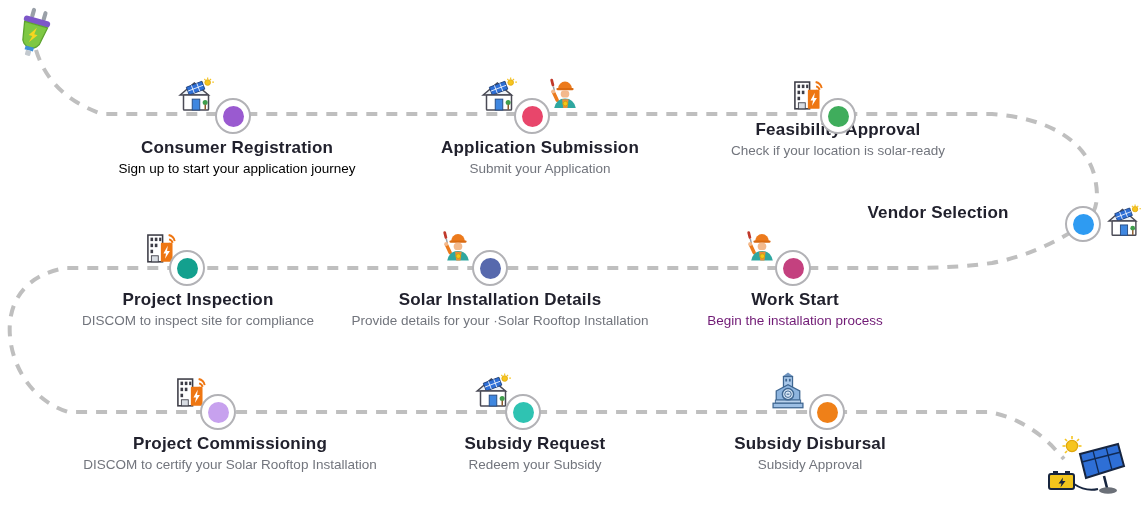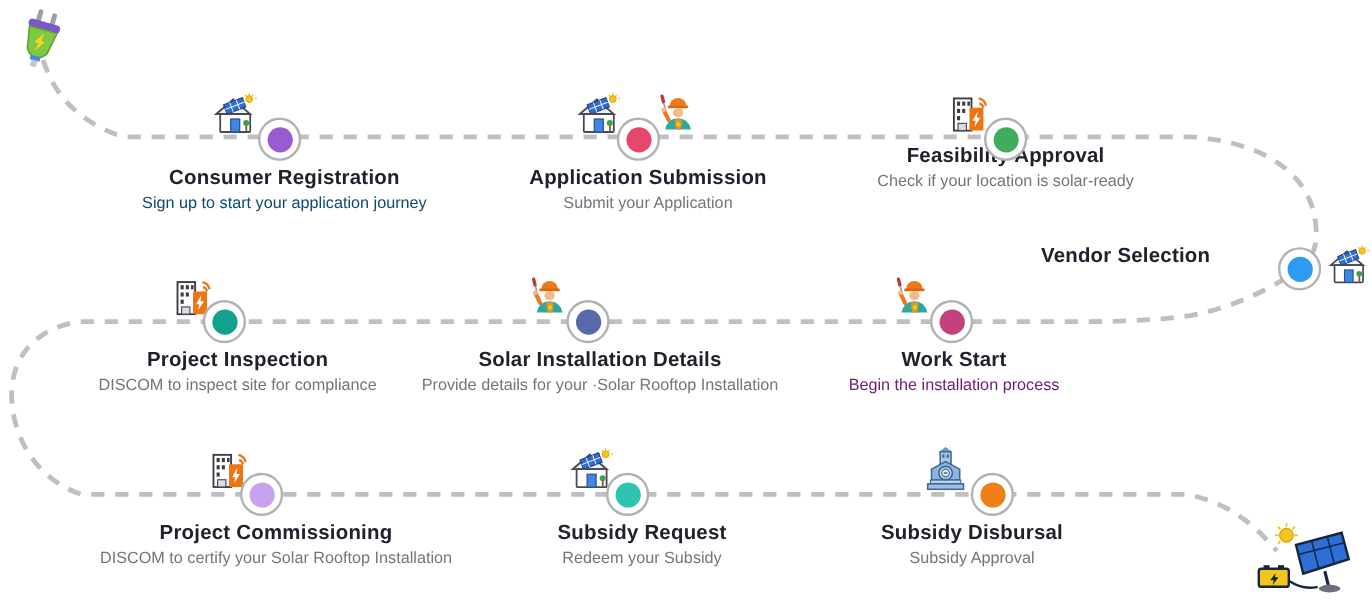--- a/index.html
+++ b/index.html
@@ -233,21 +233,21 @@
     </div>
   <div class="node n9">
       <div class="node-core" style="background-color: rgb(47, 195, 178);"></div>
     </div>
   <div class="node n10">
       <div class="node-core" style="background-color: rgb(239, 128, 24);"></div>
     </div>
 
   <div class="step-label l1">
     <div class="step-title" style="color: rgb(33, 33, 45);">Consumer Registration</div>
-    <div class="step-desc" style="color: #0c4a6e;">Sign up to start your application journey</div>
+    <div class="step-desc" style="color: #000000;">Sign up to start your application journey</div>
   </div>
   <div class="step-label l2">
     <div class="step-title" style="color: rgb(33, 33, 45);">Application Submission</div>
     <div class="step-desc" style="color: rgb(114, 117, 125);">Submit your Application</div>
   </div>
   <div class="step-label l3">
     <div class="step-title" style="color: rgb(33, 33, 45);">Feasibility Approval</div>
     <div class="step-desc" style="color: rgb(114, 117, 125);">Check if your location is solar-ready</div>
   </div>
   <div class="step-label l4">

